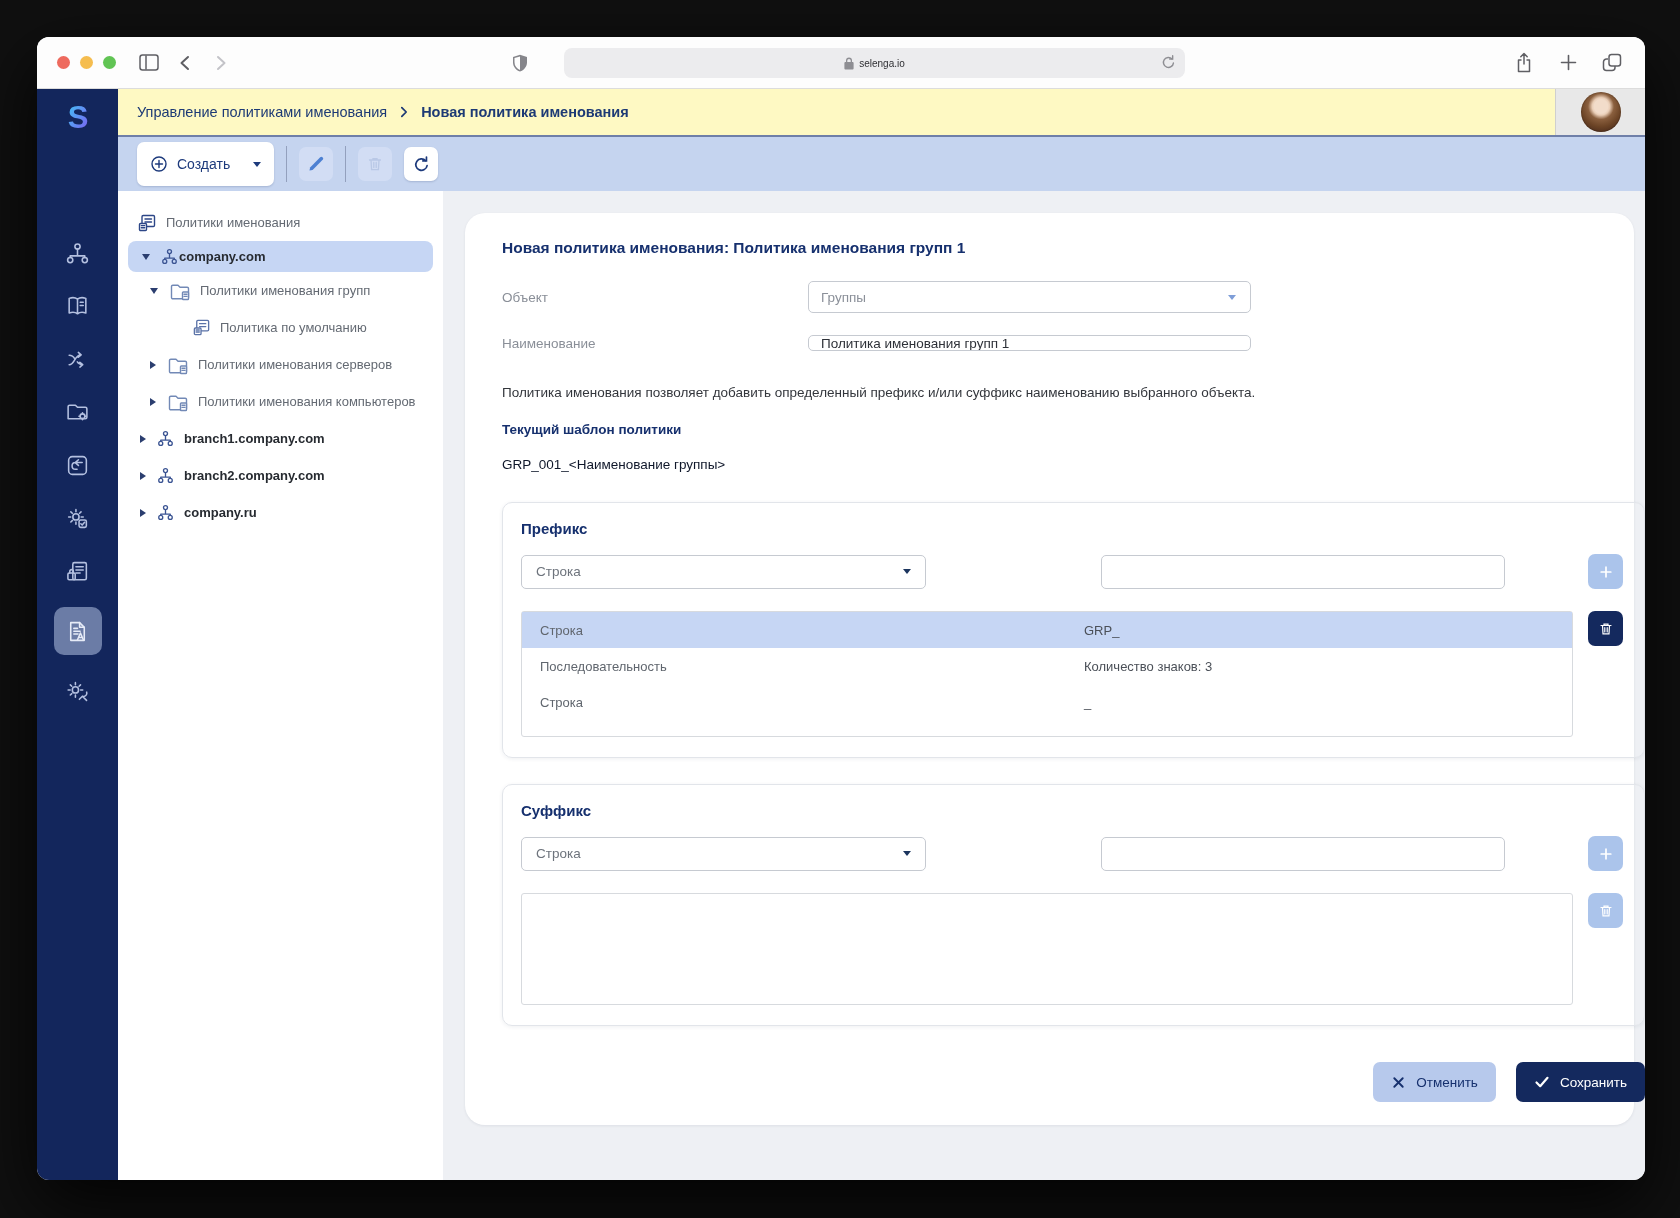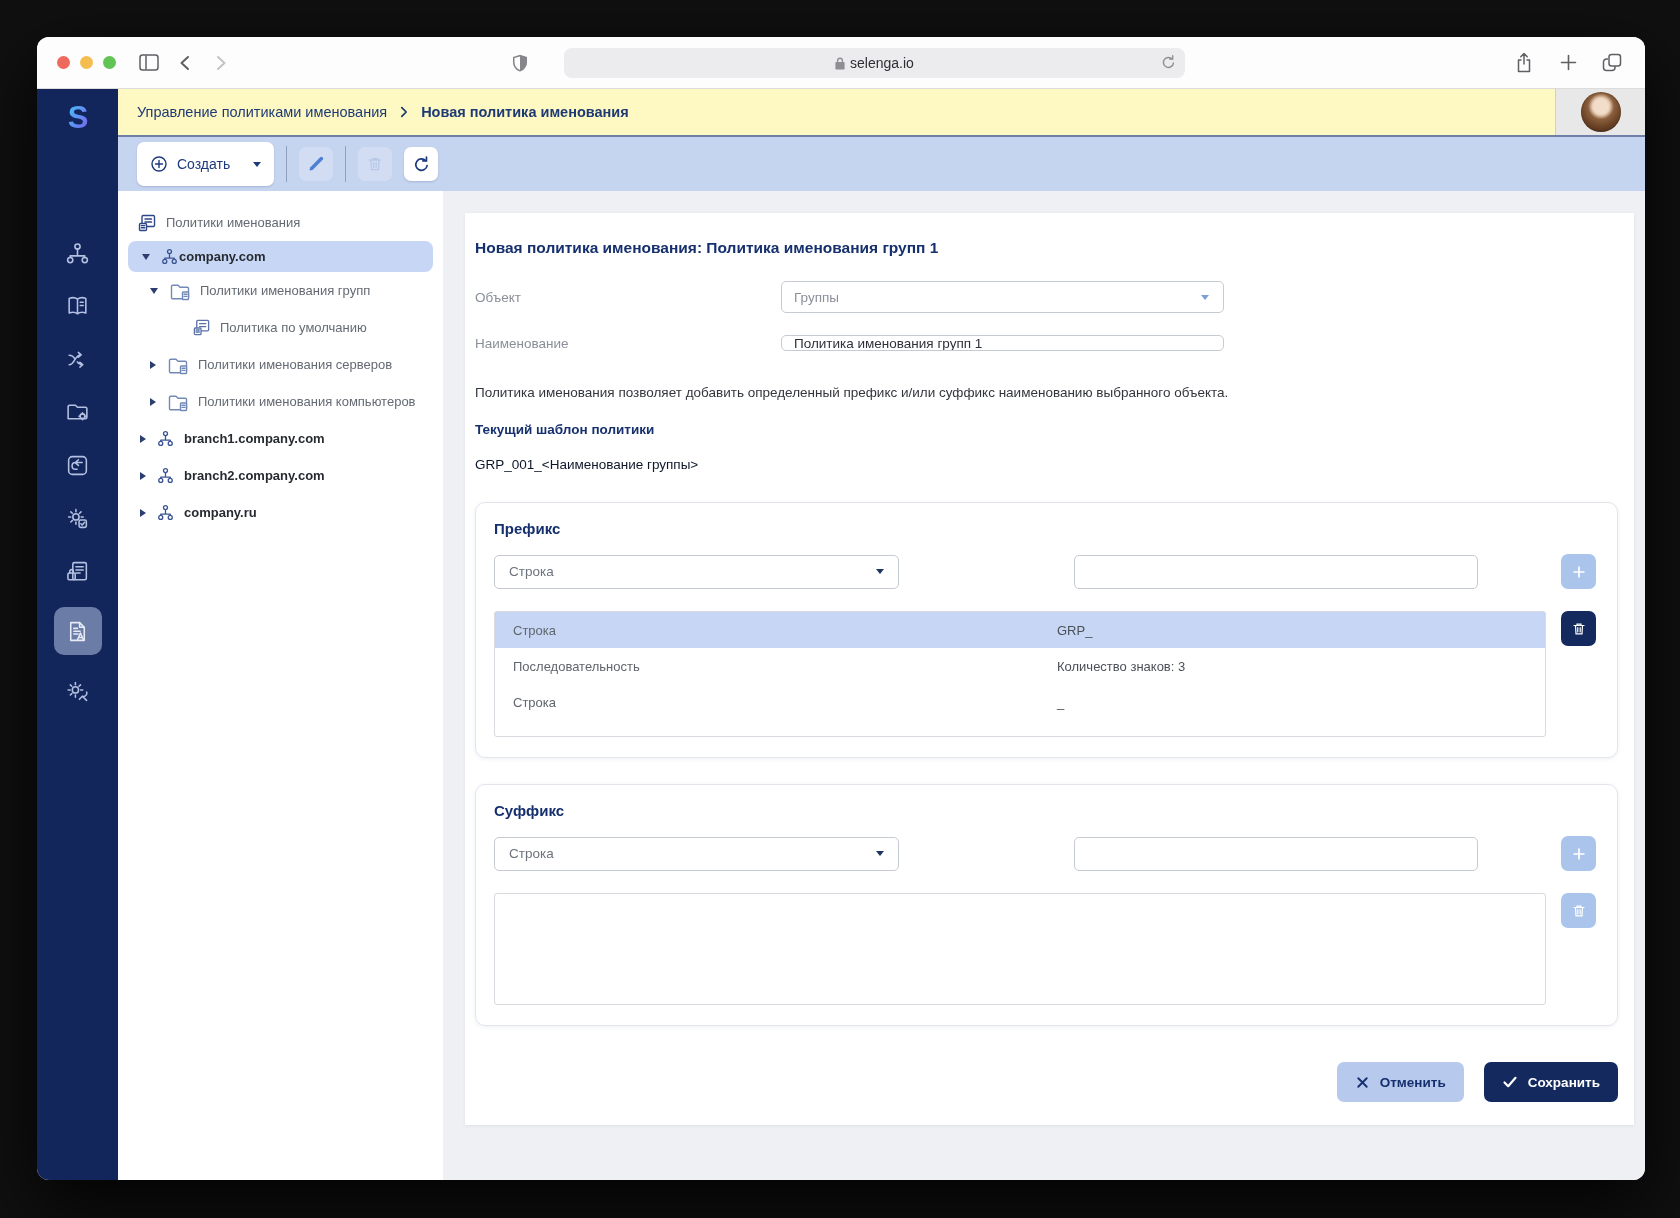--- a/index.html
+++ b/index.html
@@ -15,21 +15,21 @@
     display:flex; align-items:center; position:relative; flex:0 0 auto; }
   .traffic { display:flex; gap:10px; margin-left:20px; }
   .tl { width:13px; height:13px; border-radius:50%; }
   .tl.red { background:#ee6a5e; } .tl.yellow { background:#f5bd4f; } .tl.green { background:#61c454; }
   .chrome-ic { display:flex; align-items:center; justify-content:center; width:30px; height:30px; color:#5f5f64; }
   .chrome-ic.dim { color:#c3c3c8; }
   .chrome-left { display:flex; gap:6px; margin-left:18px; }
   .shield { position:absolute; left:468px; top:11px; }
   .addressbar { position:absolute; left:527px; top:11px; width:621px; height:30px; background:#ececee;
     border-radius:8px; display:flex; align-items:center; justify-content:center; gap:5px;
-    font-size:14px; color:#2f2f33; }
+    font-size:10px; color:#2f2f33; }
   .addressbar .reload { position:absolute; right:8px; top:6px; }
   .chrome-right { position:absolute; right:18px; top:10px; display:flex; gap:14px; }
 
   
   .app { flex:1; display:flex; min-height:0; }
   .sidebar { width:81px; background:#13265c; display:flex; flex-direction:column; align-items:center; flex:0 0 auto; }
   .logo { margin-top:9px; height:40px; display:flex; align-items:center; justify-content:center; }
   .nav { margin-top:98px; display:flex; flex-direction:column; align-items:center; gap:19px; }
   .nav-item { width:48px; height:34px; display:flex; align-items:center; justify-content:center;
     color:#b4c0e0; cursor:pointer; }
@@ -70,22 +70,22 @@
   .trow .lbl { margin-left:9px; }
   .trow.bold { color:#272b31; font-weight:bold; }
   .tree-pill { margin:0 10px; height:31px; background:#c6d6f4; border-radius:8px;
     display:flex; align-items:center; padding-left:14px; font-size:13px; font-weight:bold; color:#272b31; cursor:pointer; }
   .caret-d { width:0; height:0; border-left:4.5px solid transparent; border-right:4.5px solid transparent; border-top:6px solid #2b3e6f; }
   .caret-r { width:0; height:0; border-top:4.5px solid transparent; border-bottom:4.5px solid transparent; border-left:6px solid #2b3e6f; }
   .t-ic { display:flex; align-items:center; justify-content:center; }
   .tree-svg { fill:none; stroke-width:1.4; stroke-linecap:round; stroke-linejoin:round; }
 
   .main-area { flex:1; background:#eef0f4; overflow:hidden; padding:22px 11px 0 22px; }
-  .card { background:#fff; border-radius:0; width:1169px; height:912px;
-    box-shadow:0 1px 3px rgba(30,40,70,.08); padding:26px 16px 0 10px; }
+  .card { background:#fff; border-radius:20px; width:1169px; height:912px;
+    box-shadow:0 1px 3px rgba(30,40,70,.08); padding:26px 16px 0 37px; }
 
   .card h1 { font-size:15.5px; color:#16306e; margin-bottom:24px; }
   .fieldrow { display:flex; align-items:center; height:32px; margin-bottom:14px; }
   .fieldrow .flabel { width:306px; font-size:13.5px; color:#8a8f98; }
   .select-like { width:443px; height:32px; border:1px solid #c6cad1; border-radius:5px; background:#fff;
     display:flex; align-items:center; padding:0 12px; font-size:13.5px; color:#8b9099; position:relative; cursor:pointer; }
   .select-like .tri-blue { position:absolute; right:14px; border-left:4.5px solid transparent; border-right:4.5px solid transparent; border-top:5.5px solid #7e9ed8; }
   .text-input { width:443px; height:16px; border:1px solid #c6cad1; border-radius:5px; padding:0 12px;
     font-size:13.5px; color:#2e3138; font-family:"Liberation Sans",sans-serif; outline:none; }
   .desc { font-size:13.5px; color:#33363c; margin:26px 0 22px; }
@@ -110,21 +110,21 @@
   .affix-body { display:flex; margin-top:22px; }
   .affix-list { width:1052px; border:1px solid #d7dade; border-radius:3px; }
   .alist-row { height:36px; display:flex; align-items:center; font-size:13px; cursor:pointer; }
   .alist-row.sel { background:#c6d6f4; }
   .alist-row .c1 { width:562px; padding-left:18px; color:#60666e; }
   .alist-row .c2 { color:#4b5058; }
   .affix-side { margin-left:15px; }
 
   .actions { width:1143px; display:flex; justify-content:flex-end; gap:20px; margin-top:36px; }
   .act-btn { height:40px; min-width:118px; border-radius:7px; display:flex; align-items:center; justify-content:center;
-    gap:10px; font-size:13.5px; font-weight:bold; padding:0 18px; cursor:pointer; border:none; }
+    gap:10px; font-size:13.5px; font-weight:normal; padding:0 18px; cursor:pointer; border:none; }
   .act-btn.cancel { background:#b7c9ec; color:#16306e; }
   .act-btn.save { background:#14295e; color:#fff; }
 </style>
 </head>
 <body>
 
 <div class="window">
 
   <div class="chrome">
     <div class="traffic">

